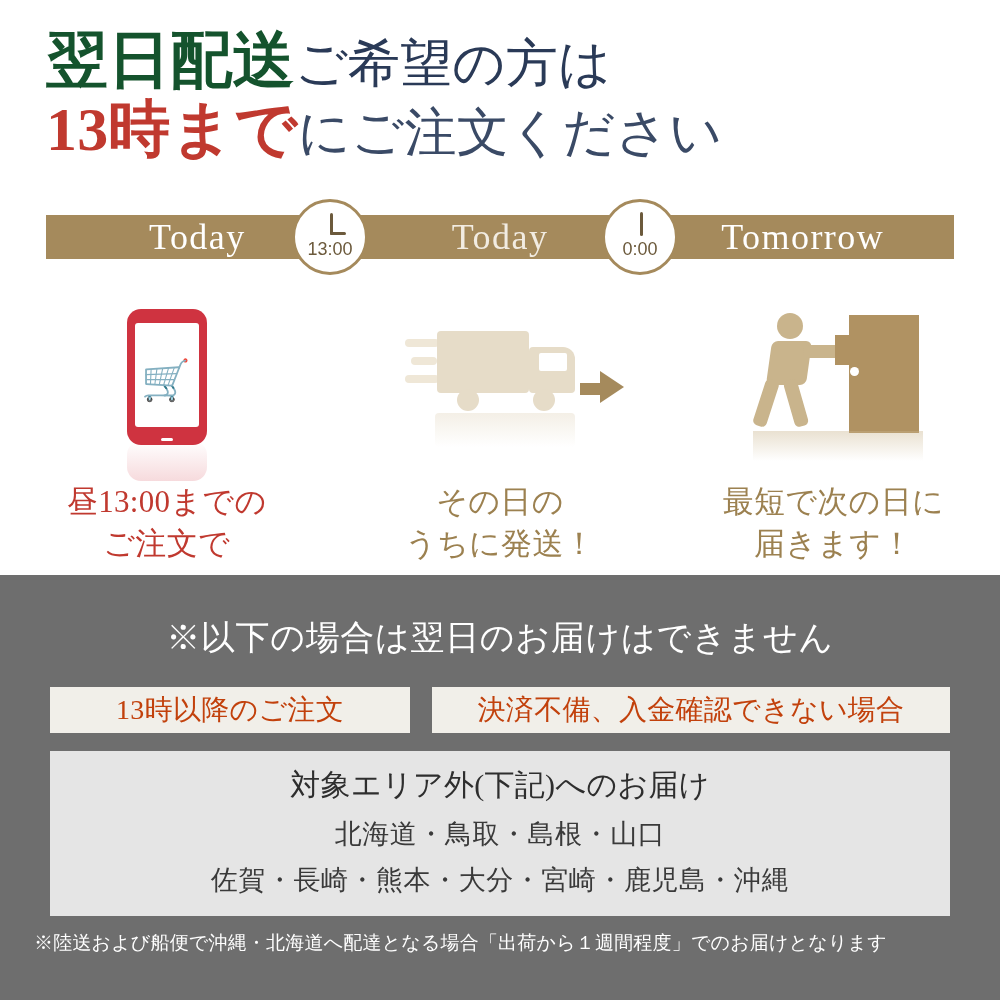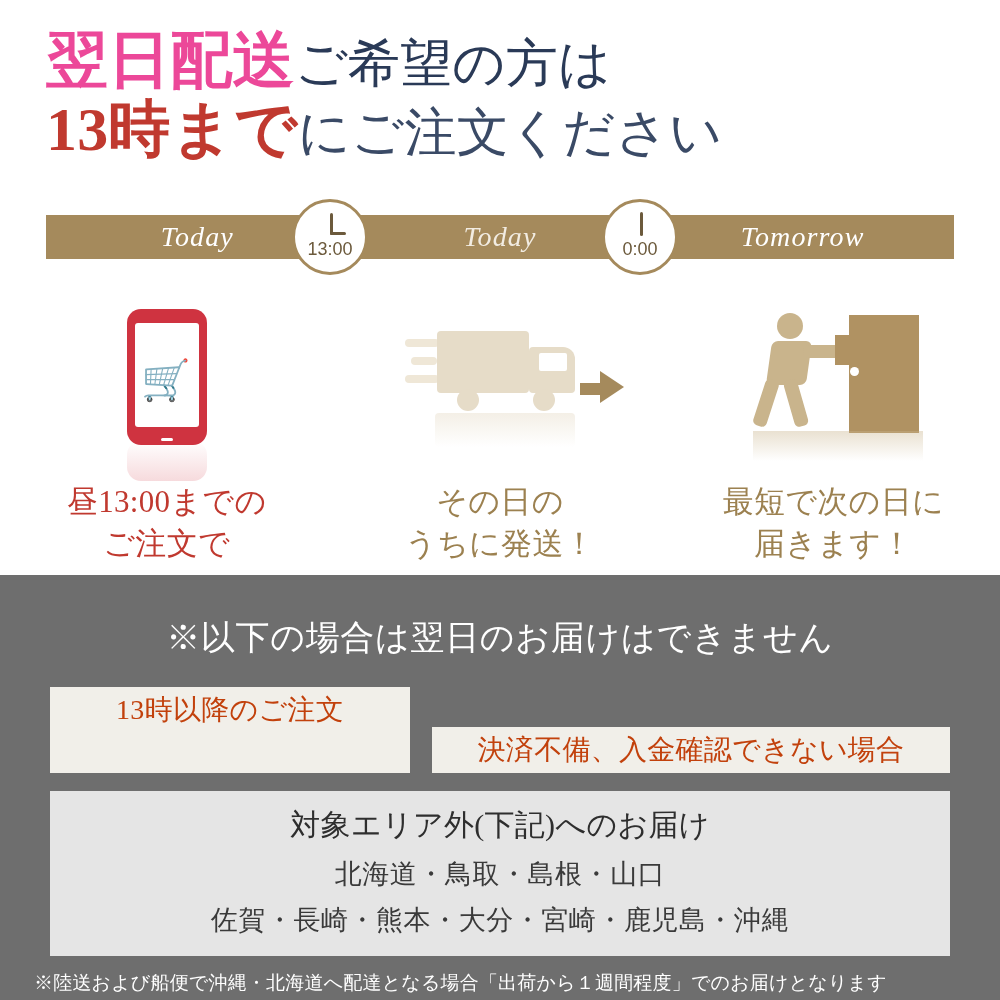--- a/index.html
+++ b/index.html
@@ -26,21 +26,21 @@
   }
   .headline-line {
     white-space: nowrap;
     line-height: 1.12;
     letter-spacing: 0.01em;
   }
   .h-strong-navy {
     font-family: "Liberation Serif", serif;
     font-weight: bold;
     font-size: 62px;
-    color: #ec4899;
+    color: #14532d;
   }
   .h-rest-navy {
     font-family: "Liberation Serif", serif;
     font-weight: normal;
     font-size: 52px;
     color: #2a3a57;
   }
   .h-strong-red {
     font-family: "Liberation Serif", serif;
     font-weight: bold;
@@ -77,23 +77,22 @@
     height: 44px;
     display: flex;
   }
   .tl-seg {
     flex: 1 1 0;
     display: flex;
     align-items: center;
     justify-content: center;
     color: #ffffff;
     font-family: "Liberation Serif", serif;
-    font-size: 28px;
+    font-size: 36px;
     letter-spacing: 0.04em;
-    font-style: italic;
   }
   .tl-seg.seg-today2 { color: #f2ece2; }
   .clock {
     position: absolute;
     top: 12px;
     width: 76px;
     height: 76px;
     border-radius: 50%;
     background: #ffffff;
     border: 3px solid #a58a5c;
@@ -316,21 +315,21 @@
   .chip {
     background: #f1efe9;
     color: #c2410c;
     font-family: "Liberation Serif", serif;
     font-size: 28px;
     text-align: center;
     padding: 4px 10px;
     letter-spacing: 0.01em;
   }
   .chip.c-left { width: 340px; }
-  .chip.c-right { flex: 1 1 auto; margin-top: 40px; }
+  .chip.c-right { flex: 1 1 auto; }
   .area-box {
     margin: 18px 50px 0 50px;
     background: #e5e5e5;
     padding: 14px 10px 18px 10px;
   }
   .area-head {
     text-align: center;
     font-family: "Liberation Serif", serif;
     font-size: 30px;
     color: #2e2e2e;

